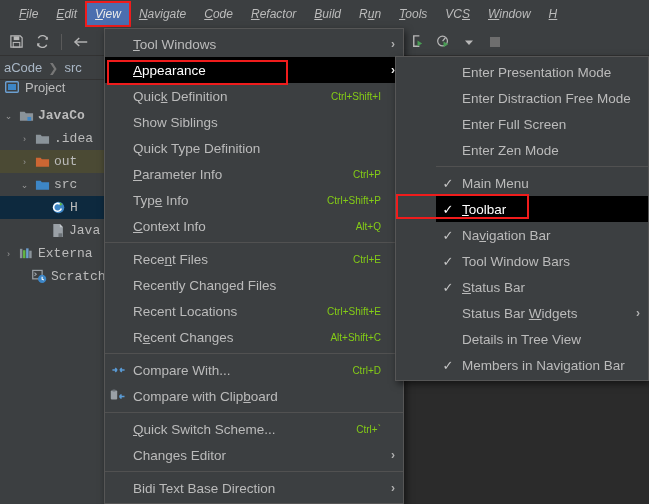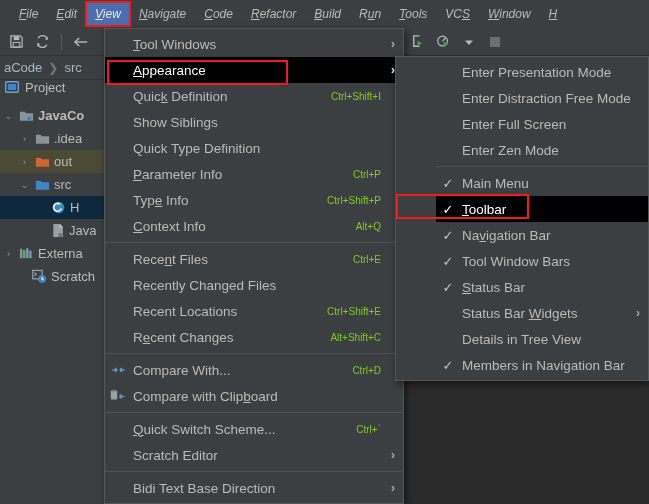--- a/index.html
+++ b/index.html
@@ -56,21 +56,21 @@
     height: 24px; padding-left: 5px; font-size: 13px; color: #bbbbbb;
   }
   .tree { font-size: 13px; color: #bbbbbb; }
   .tree-row {
     display: flex; align-items: center; height: 23px; white-space: nowrap;
     padding-right: 2px; gap: 4px;
   }
   .tree-row.selected-out { background: #4b4a34; }
   .tree-row.selected-blue { background: #0d293e; }
   .twisty { width: 13px; text-align: center; color: #9a9a9a; font-size: 9px; flex: 0 0 13px; }
-  .tree-label { overflow: hidden; }
+  .tree-label { overflow: hidden; font-family: Liberation Mono, monospace; }
   .tree-label.bold { font-weight: bold; }
 
   .editor-area {
     position: absolute; left: 120px; top: 80px; right: 0; bottom: 0;
     background: #2b2b2b;
   }
   .editor-gutter {
     position: absolute; left: 0; top: 0; width: 62px; bottom: 0;
     background: #313335; border-right: 1px solid #4a4a4a;
   }
@@ -403,21 +403,21 @@
       </div>
       <div class="mi-sep"></div>
       <div class="mi">
         <span class="mi-icon"></span>
         <span class="mi-label"><u>Q</u>uick Switch Scheme...</span>
         <span class="mi-short">Ctrl+`</span>
         <span class="mi-arrow"></span>
       </div>
       <div class="mi">
         <span class="mi-icon"></span>
-        <span class="mi-label">Scratch Editor</span>
+        <span class="mi-label">Changes Editor</span>
         <span class="mi-arrow">›</span>
       </div>
       <div class="mi-sep"></div>
       <div class="mi">
         <span class="mi-icon"></span>
         <span class="mi-label">Bidi Text Base Direction</span>
         <span class="mi-arrow">›</span>
       </div>
     </div>
 

